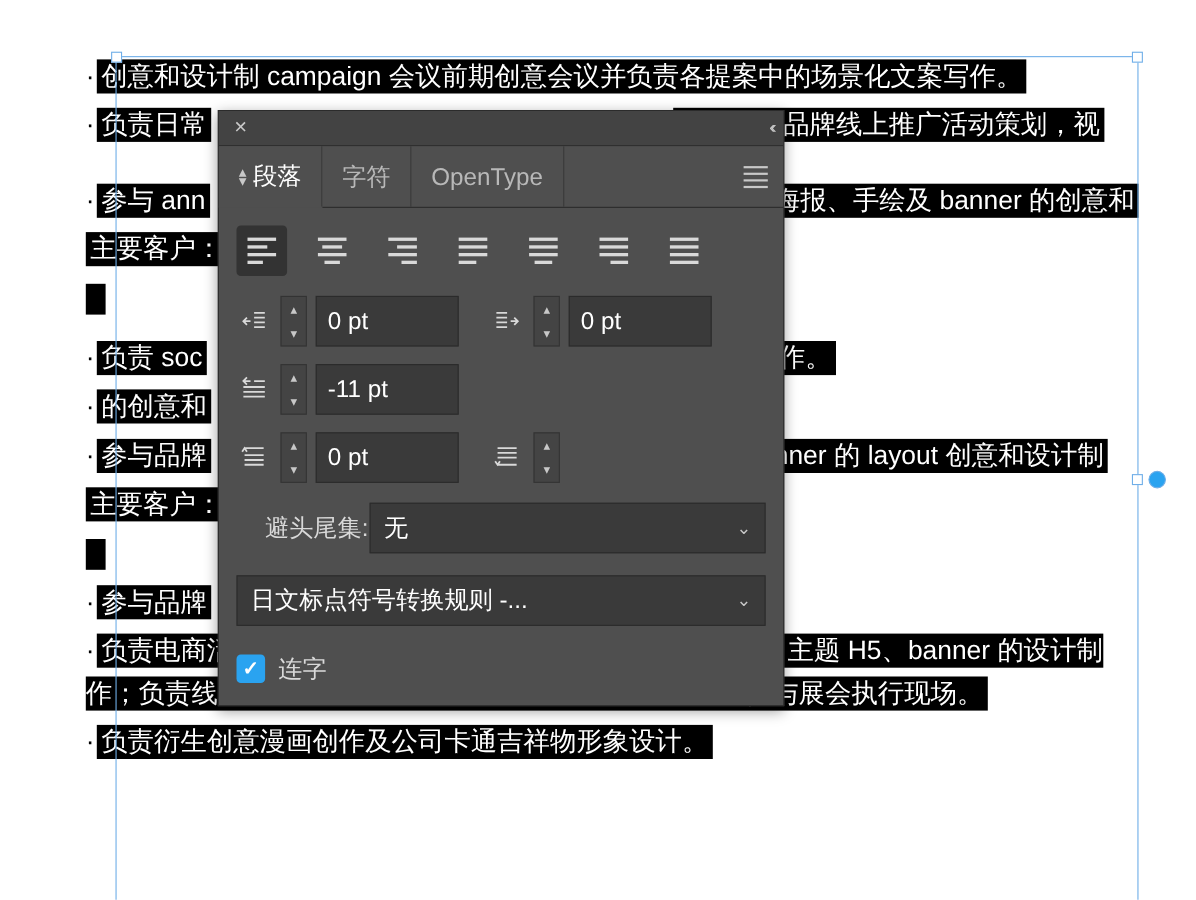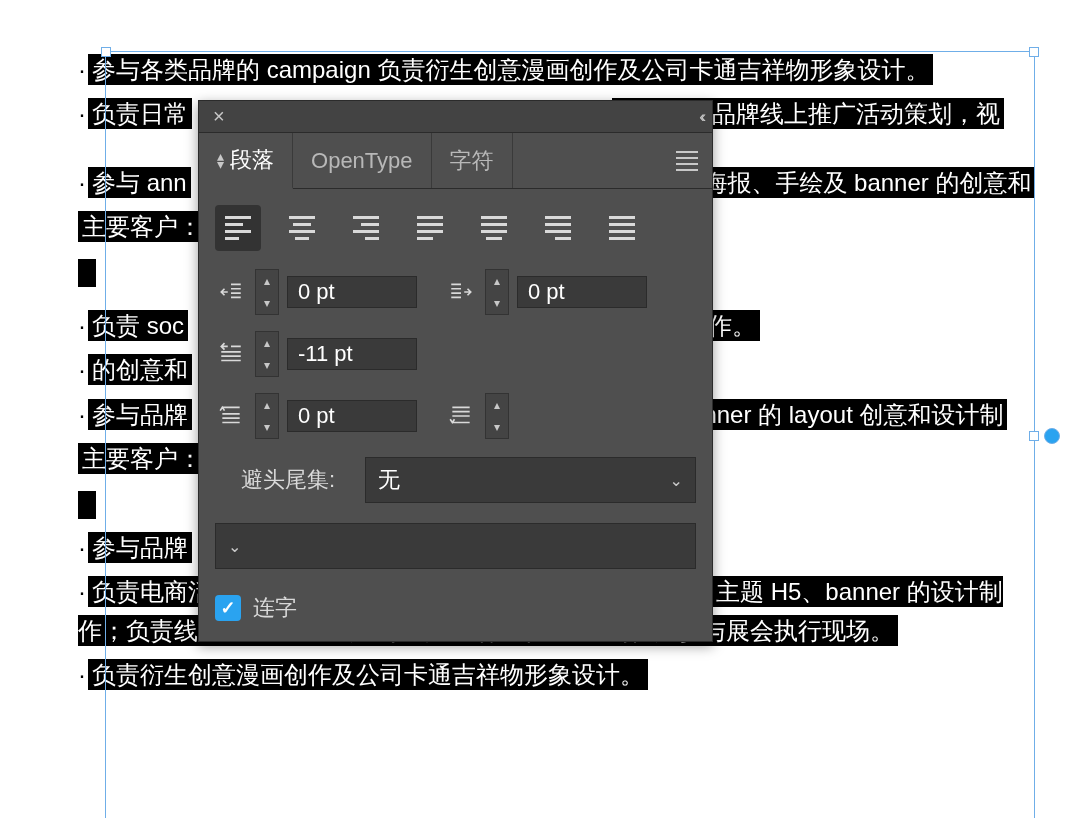--- a/index.html
+++ b/index.html
@@ -117,45 +117,45 @@
   .align-glyph span { display:block; height:3px; background:#d9d9d9; }
 
   .field-row { display:flex; gap:28px; padding: 8px 16px; align-items:center; }
   .field-group { display:flex; align-items:center; gap:8px; }
   .field-icon { width:32px; display:flex; justify-content:center; color:#d9d9d9; }
   .field-icon svg { stroke:#d9d9d9; fill:none; stroke-width:1.5; }
   .spin { display:flex; flex-direction:column; border:1px solid #333; background:#444; }
   .spin div { width:22px; height:22px; display:flex; align-items:center; justify-content:center; font-size:12px; color:#c8c8c8; }
   .numbox {
     background:#3a3a3a; border:1px solid #2b2b2b; color:#fff;
-    height:32px; width:130px; padding:0 10px; font-size:22px;
+    height:46px; width:130px; padding:0 10px; font-size:22px;
     display:flex; align-items:center;
   }
 
-  .drop-row { display:flex; align-items:center; gap:30px; padding:10px 16px; }
+  .drop-row { display:flex; align-items:center; gap:1px; padding:10px 16px; }
   .drop-label { min-width:120px; text-align:right; color:#d9d9d9; }
   .dropdown {
     flex:1; height:46px; background:#3a3a3a; border:1px solid #2b2b2b;
     color:#fff; display:flex; align-items:center; justify-content:space-between;
     padding:0 12px; font-size:22px;
   }
   .dropdown .chev { font-size:16px; color:#c8c8c8; }
 
   .check-row { display:flex; align-items:center; gap:12px; padding:14px 16px 18px; }
   .checkbox {
     width:26px; height:26px; background:#2aa3f0; border-radius:4px;
     display:flex; align-items:center; justify-content:center;
     color:#fff; font-size:18px; font-weight:bold;
   }
 </style>
 </head>
 <body>
 
 <div class="doc">
-  <div class="line"><span class="bullet">·</span><span class="sel">参与各类品牌的 campaign 负责衍生创意漫画创作及公司卡通吉祥物形象设计。</span></div>
+  <div class="line"><span class="bullet">·</span><span class="sel">创意和设计制 campaign 会议前期创意会议并负责各提案中的场景化文案写作。</span></div>
   <div class="line"><span class="bullet">·</span><span class="sel">负责日常</span><span style="display:inline-block;width:420px"></span><span class="sel">目结合的品牌线上推广活动策划，视</span></div>
   <div class="line" style="margin-top:30px"><span class="bullet">·</span><span class="sel">参与 ann</span><span style="display:inline-block;width:430px"></span><span class="sel">、H5、海报、手绘及 banner 的创意和</span></div>
   <div class="line" style="margin-top:4px"><span class="sel">主要客户：</span></div>
   <div class="line" style="margin-top:6px"><span class="blackbar" style="width:18px"></span></div>
   <div class="line" style="margin-top:16px"><span class="bullet">·</span><span class="sel">负责 soc</span><span style="display:inline-block;width:420px"></span><span class="sel">和设计制作。</span></div>
   <div class="line"><span class="bullet">·</span><span class="sel">的创意和</span></div>
   <div class="line"><span class="bullet">·</span><span class="sel">参与品牌</span><span style="display:inline-block;width:430px"></span><span class="sel">5 和 banner 的 layout 创意和设计制</span></div>
   <div class="line" style="margin-top:6px"><span class="sel">主要客户：</span></div>
   <div class="line" style="margin-top:6px"><span class="blackbar" style="width:18px"></span></div>
   <div class="line"><span class="bullet">·</span><span class="sel">参与品牌</span></div>
@@ -177,24 +177,24 @@
   </div>
   <div class="tabs">
     <div class="tab active">
       <span class="updown">
           <span>▴</span>
           <span>▾</span>
         </span>
       <span>段落</span>
     </div>
     <div class="tab">
+        <span>字符</span>
+      </div>
+    <div class="tab">
         <span>OpenType</span>
-      </div>
-    <div class="tab">
-        <span>字符</span>
       </div>
     <div class="menu-icon">
         <span></span>
         <span></span>
         <span></span>
         <span></span>
       </div>
   </div>
 
   <div class="align-row">
@@ -334,20 +334,21 @@
 
   <div class="drop-row">
     <div class="drop-label">避头尾集:</div>
     <div class="dropdown">
       <span>无</span>
       <span class="chev">⌄</span>
     </div>
   </div>
   <div class="drop-row">
     <div class="dropdown">
+      <span>日文标点符号转换规则 -...</span>
       <span class="chev">⌄</span>
     </div>
   </div>
 
   <div class="check-row">
     <div class="checkbox">✓</div>
     <span>连字</span>
   </div>
 </div>
 

